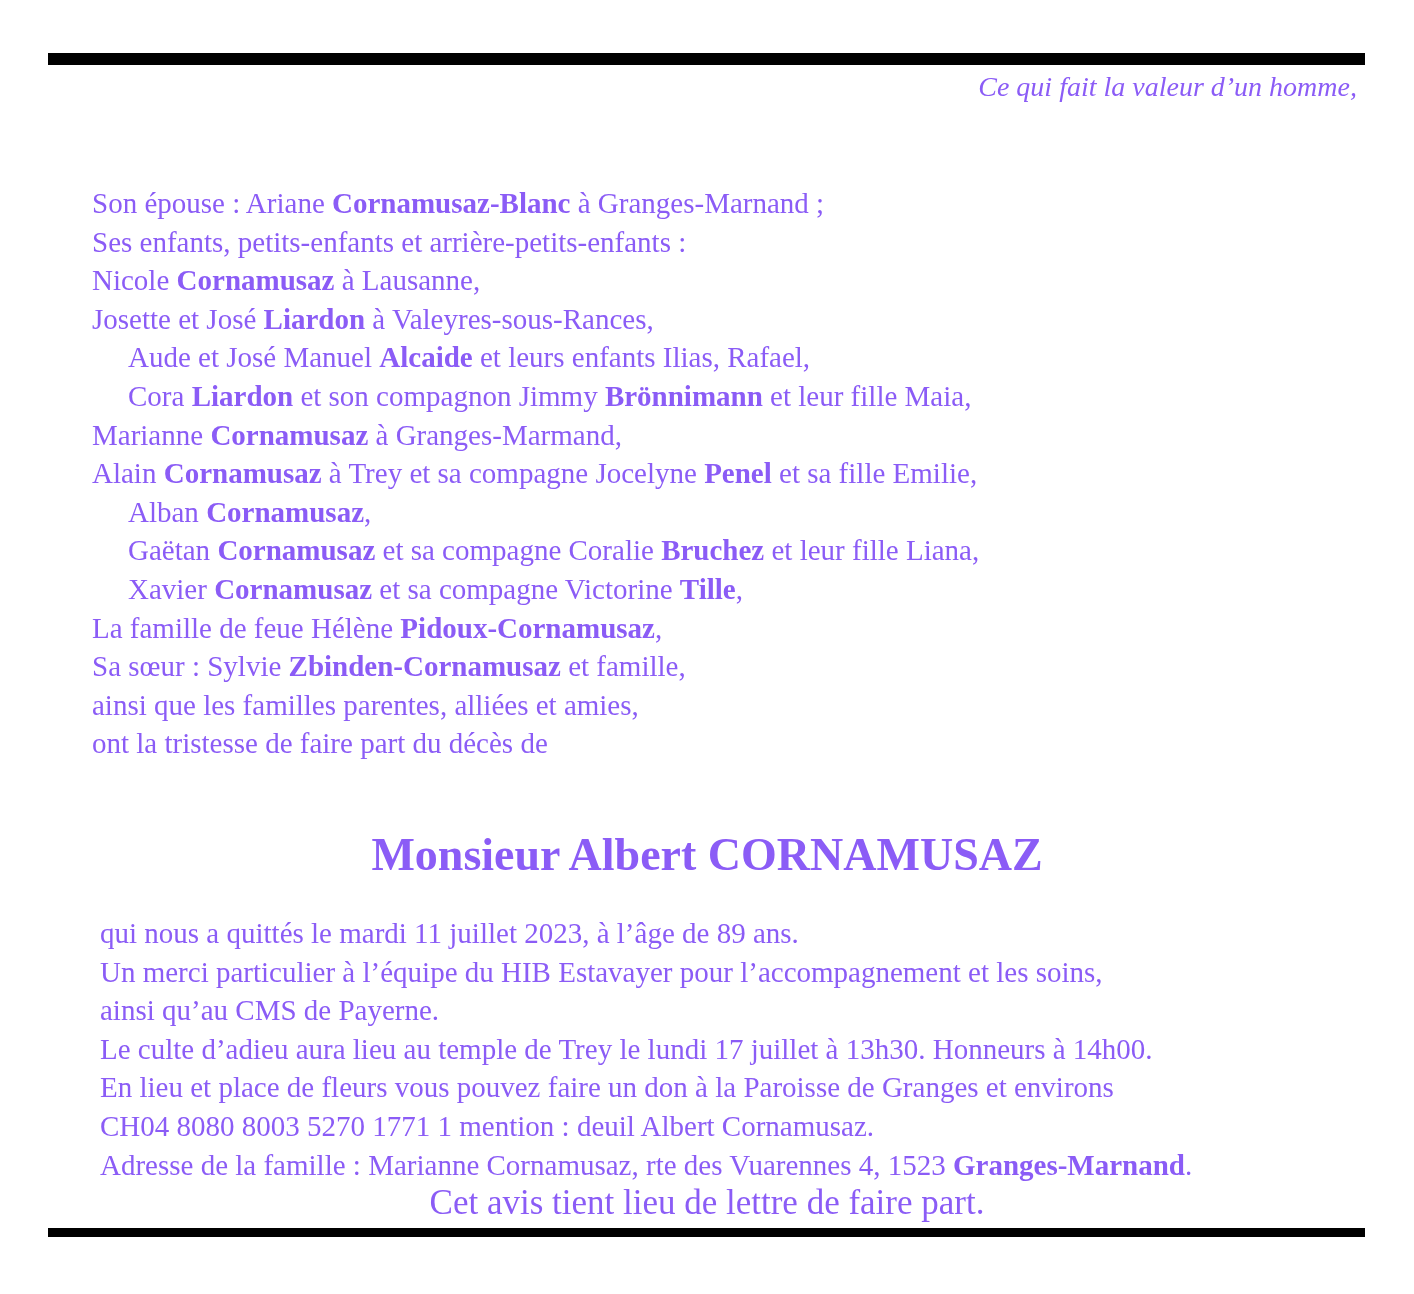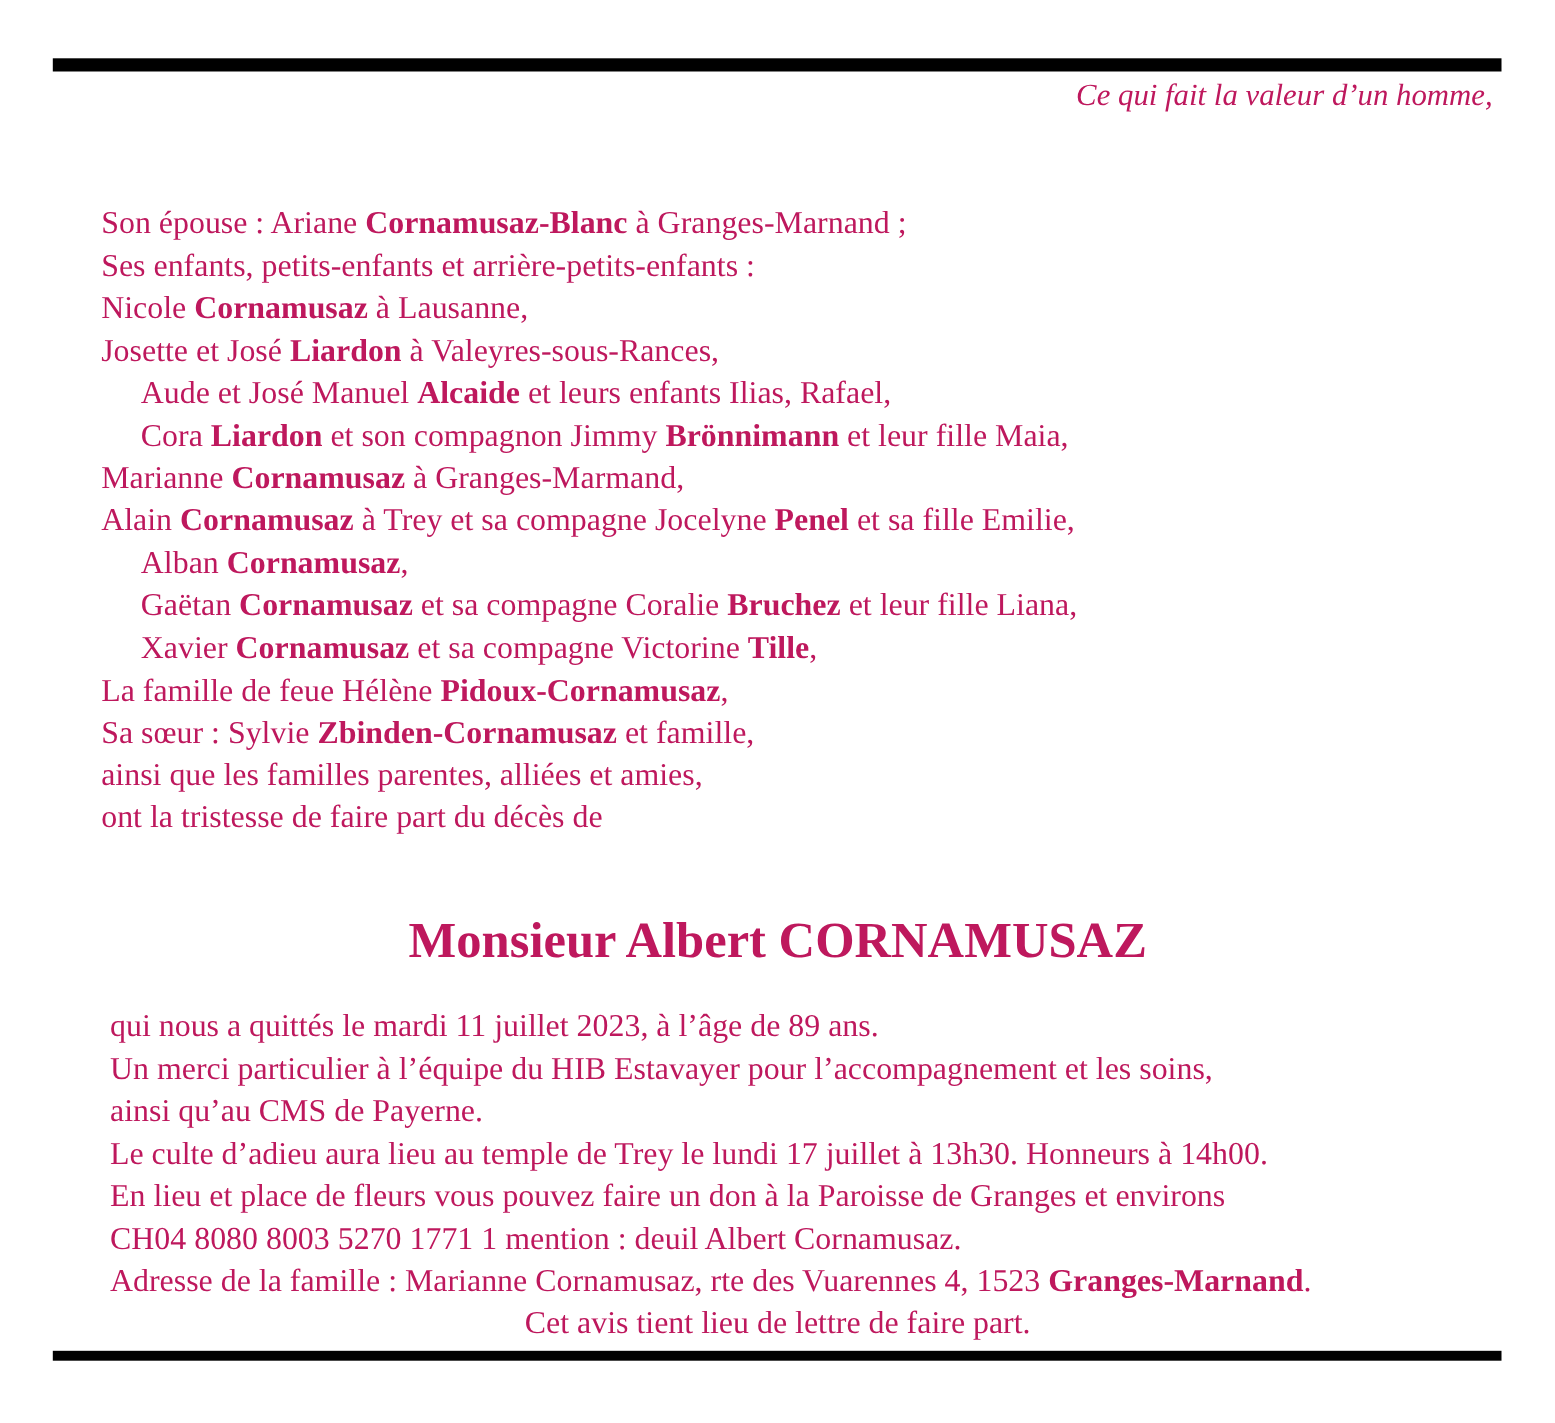--- a/index.html
+++ b/index.html
@@ -5,21 +5,21 @@
   html, body {
     margin: 0;
     padding: 0;
     background: #ffffff;
   }
   .sheet {
     position: relative;
     width: 1414px;
     height: 1294px;
     background: #ffffff;
-    color: #be185d;
+    color: #8b5cf6;
     font-family: "Liberation Serif", serif;
     overflow: hidden;
   }
   .rule {
     position: absolute;
     left: 48px;
     right: 49px;
     background: #000000;
   }
   .rule-top    { top: 53px;   height: 12px; }
@@ -63,21 +63,21 @@
     font-weight: bold;
     line-height: 46px;
     letter-spacing: 0;
   }
   .closing {
     position: absolute;
     top: 1184px;
     left: 0;
     width: 100%;
     text-align: center;
-    font-size: 29px;
+    font-size: 35px;
     line-height: 38.6px;
   }
   b { font-weight: bold; }
 </style>
 </head>
 <body>
 
 <div class="sheet">
 
   <div class="rule rule-top"></div>

